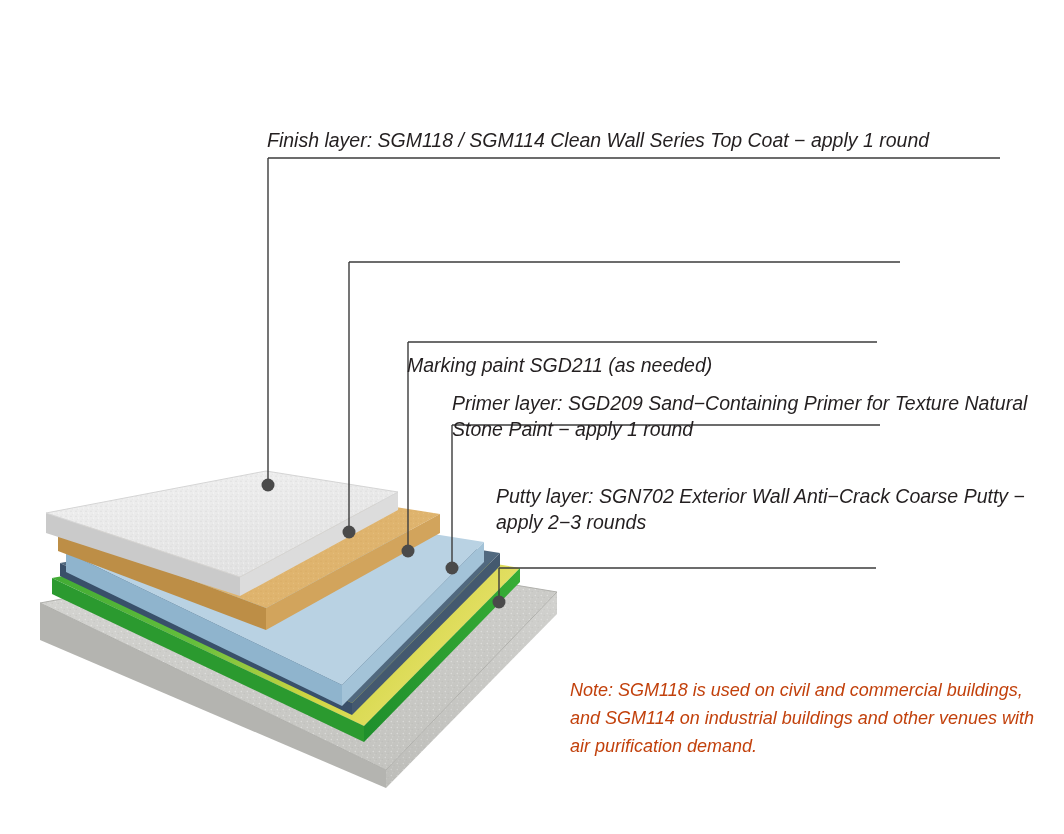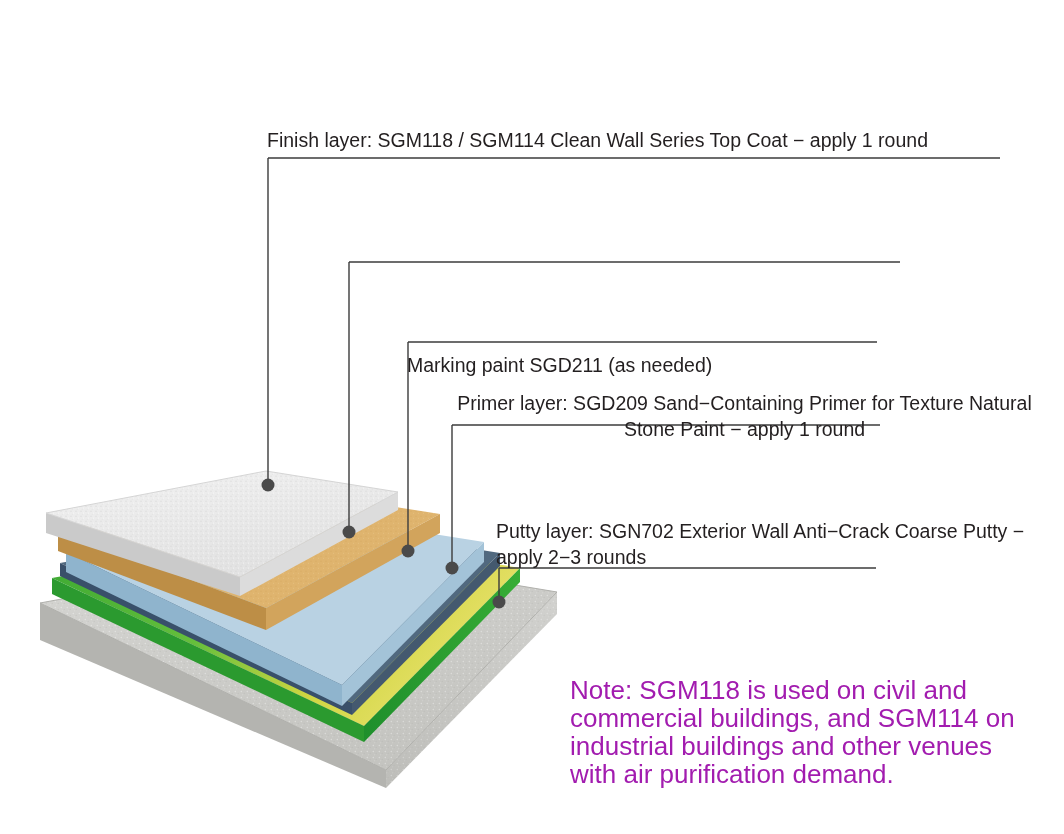--- a/index.html
+++ b/index.html
@@ -10,47 +10,48 @@
   body {
     font-family: "Liberation Sans", sans-serif;
     color: #231f20;
   }
   #stage {
     position: relative;
     width: 1064px;
     height: 834px;
     overflow: hidden;
     background: #ffffff;
+    font-style: italic;
   }
   #diagram-svg {
     position: absolute;
     left: 0;
     top: 0;
     width: 1064px;
     height: 834px;
   }
   .callout {
     position: absolute;
     font-size: 19.5px;
     line-height: 26px;
     color: #231f20;
     white-space: pre-wrap;
   }
   .note {
     position: absolute;
-    font-size: 26px;
+    font-size: 18px;
     line-height: 28px;
-    color: #a21caf;
+    color: #c2410c;
     white-space: pre-wrap;
   }
   #callout-finish   { left: 267px; top: 127px; width: 760px; }
   #callout-topcoat  { left: 348px; top: 206px; width: 650px; }
   #callout-marking  { left: 407px; top: 312px; width: 620px; margin-top: 40px; }
-  #callout-primer   { left: 452px; top: 390px; width: 585px; text-align: center; }
-  #callout-putty    { left: 496px; top: 483px; width: 545px; margin-top: 35px; }
+  #callout-primer   { left: 452px; top: 390px; width: 585px; }
+  #callout-putty    { left: 496px; top: 483px; width: 545px; }
   #note-text        { left: 570px; top: 676px; width: 470px; }
 </style>
 </head>
 <body>
 
 <div id="stage">
 
   <svg id="diagram-svg" viewBox="0 0 1064 834">
     <defs>
       <linearGradient id="gradGreenTop" x1="0" y1="0" x2="1" y2="0.35">

